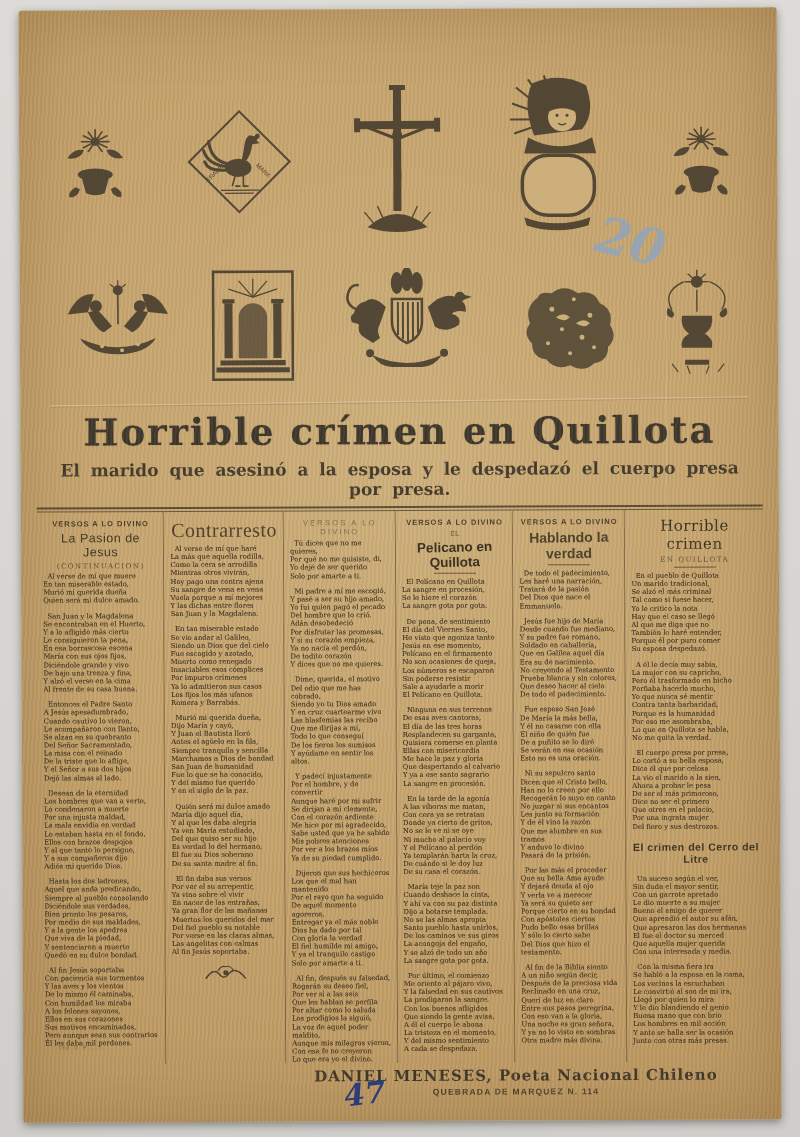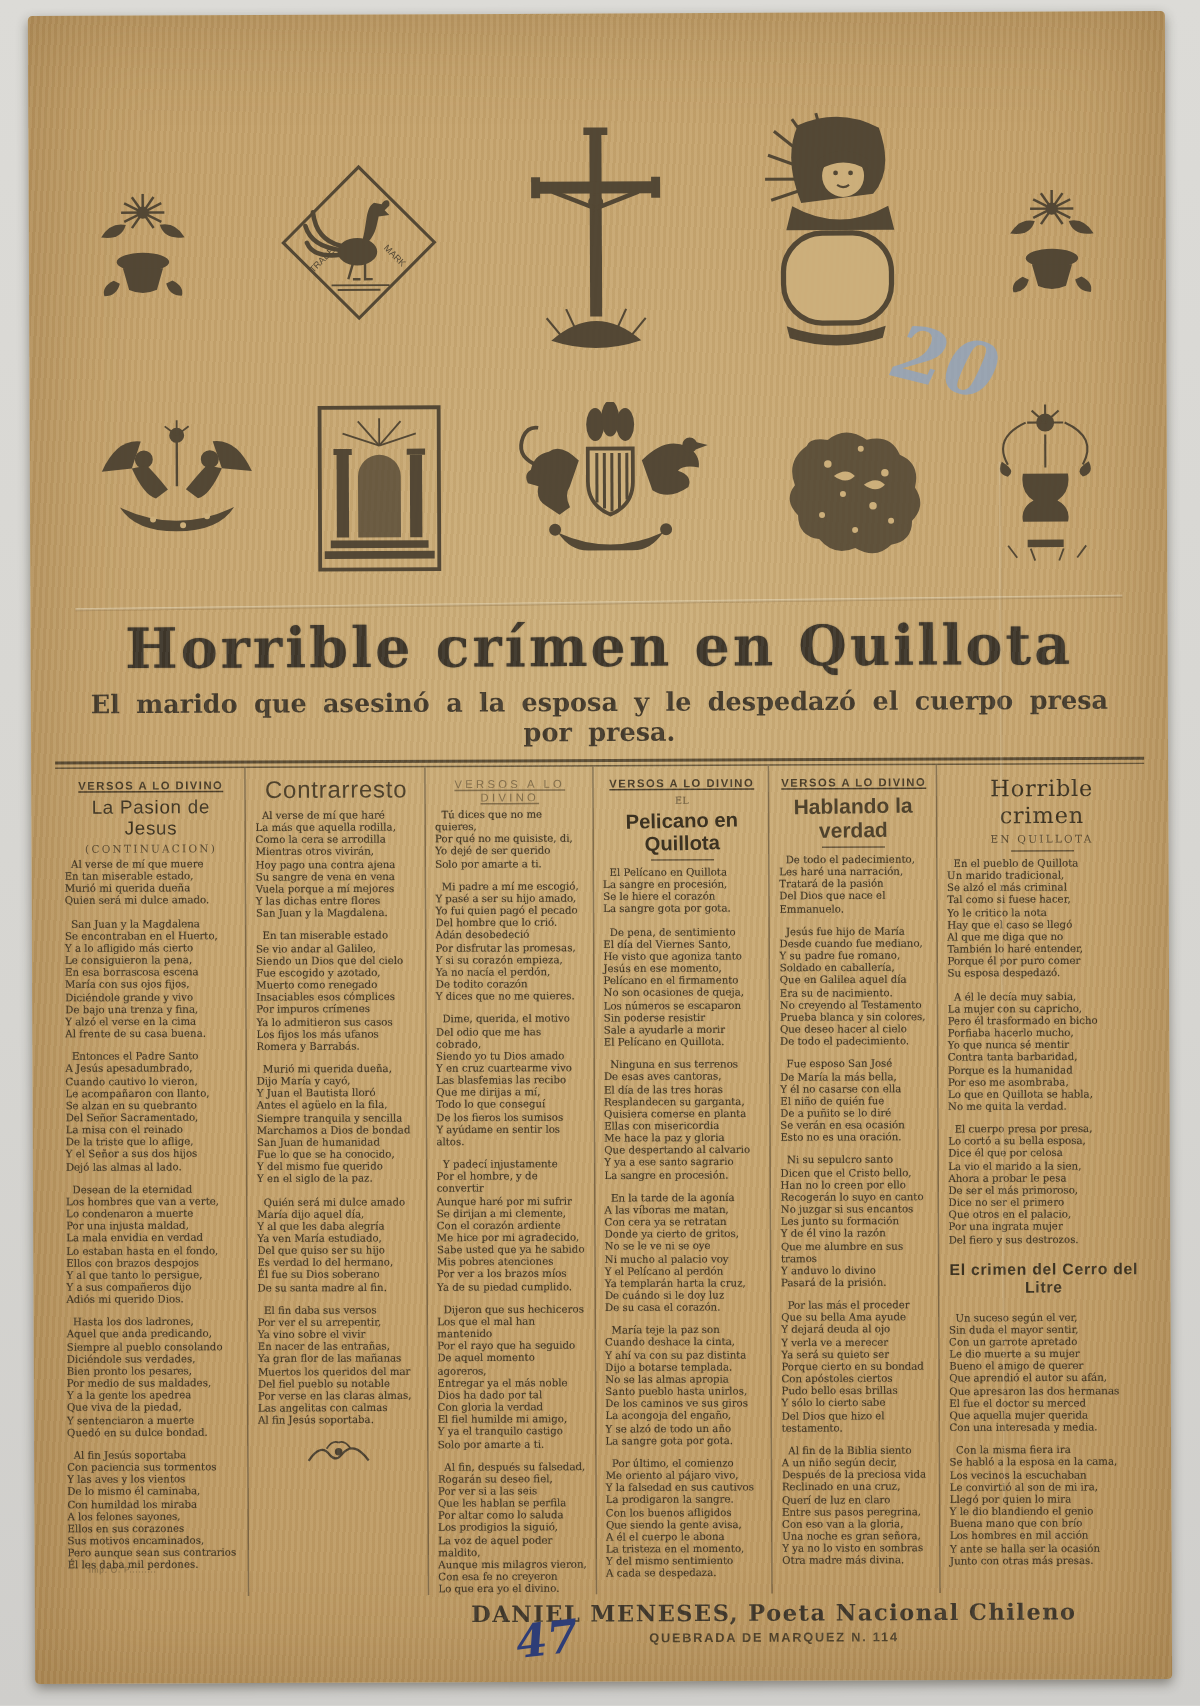--- a/index.html
+++ b/index.html
@@ -28,26 +28,26 @@
     color:#3c352a;text-shadow:0 0 1px rgba(60,53,42,.6);margin:0;}
   .subhead{font-family:"DejaVu Serif",serif;font-weight:bold;font-size:17px;word-spacing:5px;
     color:#433a2c;margin:6px 30px 0;}
   .dbl-rule{margin:7px 16px 0;border-top:2px solid rgba(62,52,36,.8);border-bottom:1px solid rgba(62,52,36,.7);height:2px;}
   
   .columns{display:grid;grid-template-columns:1.13fr 1.07fr 1fr 1.05fr 1fr 1.24fr;
     margin:0 16px;height:552px;overflow:hidden;}
   .col{padding:5px 5px 0 6px;overflow:hidden;}
   .col + .col{border-left:1px solid rgba(60,50,35,.5);}
   .kicker{font-family:"Liberation Sans",sans-serif;font-weight:bold;font-size:7.5px;letter-spacing:1px;
-    text-align:center;color:rgba(58,48,32,.9);margin:2px 0 3px;text-decoration:underline;}
+    text-align:center;color:rgba(58,48,32,.9);margin:2px 0 3px;}
   .col-3 .kicker{opacity:.55;letter-spacing:2.2px;font-weight:normal;}
   .pretitle{font-size:6.5px;text-align:center;color:rgba(58,48,32,.75);margin:1px 0;}
   .ctitle{text-align:center;color:rgba(52,43,28,.95);margin:2px 0 3px;}
   .col-1 .ctitle{font-family:"Liberation Sans",sans-serif;font-size:12.5px;letter-spacing:.5px;}
-  .col-2 .ctitle{font-family:Liberation Sans, sans-serif;font-size:16px;letter-spacing:.5px;opacity:.85;}
+  .col-2 .ctitle{font-family:Liberation Serif, serif;font-size:20px;letter-spacing:.5px;opacity:.85;}
   .col-4 .ctitle{font-family:"Liberation Sans",sans-serif;font-weight:bold;font-size:13.5px;transform:rotate(-1deg);}
   .col-5 .ctitle{font-family:"Liberation Sans",sans-serif;font-weight:bold;font-size:14px;opacity:.85;transform:rotate(-0.5deg);}
   .col-6 .ctitle{font-family:"DejaVu Serif",serif;font-size:15px;letter-spacing:.5px;}
   .csubtitle{font-size:7px;letter-spacing:1.5px;text-align:center;color:rgba(58,48,32,.8);margin:1px 0 2px;}
   .head-rule{width:42px;margin:3px auto 4px;border-top:1px solid rgba(60,50,35,.7);}
   .stanza{font-family:"DejaVu Serif",serif;font-size:6.8px;line-height:1.2;margin:0 0 7px;
     color:rgba(56,47,31,.92);text-shadow:0 0 .5px rgba(56,47,31,.5);}
   .stanza br{line-height:1.2;}
   .stanza{text-indent:0;}
   .stanza::first-line{}

